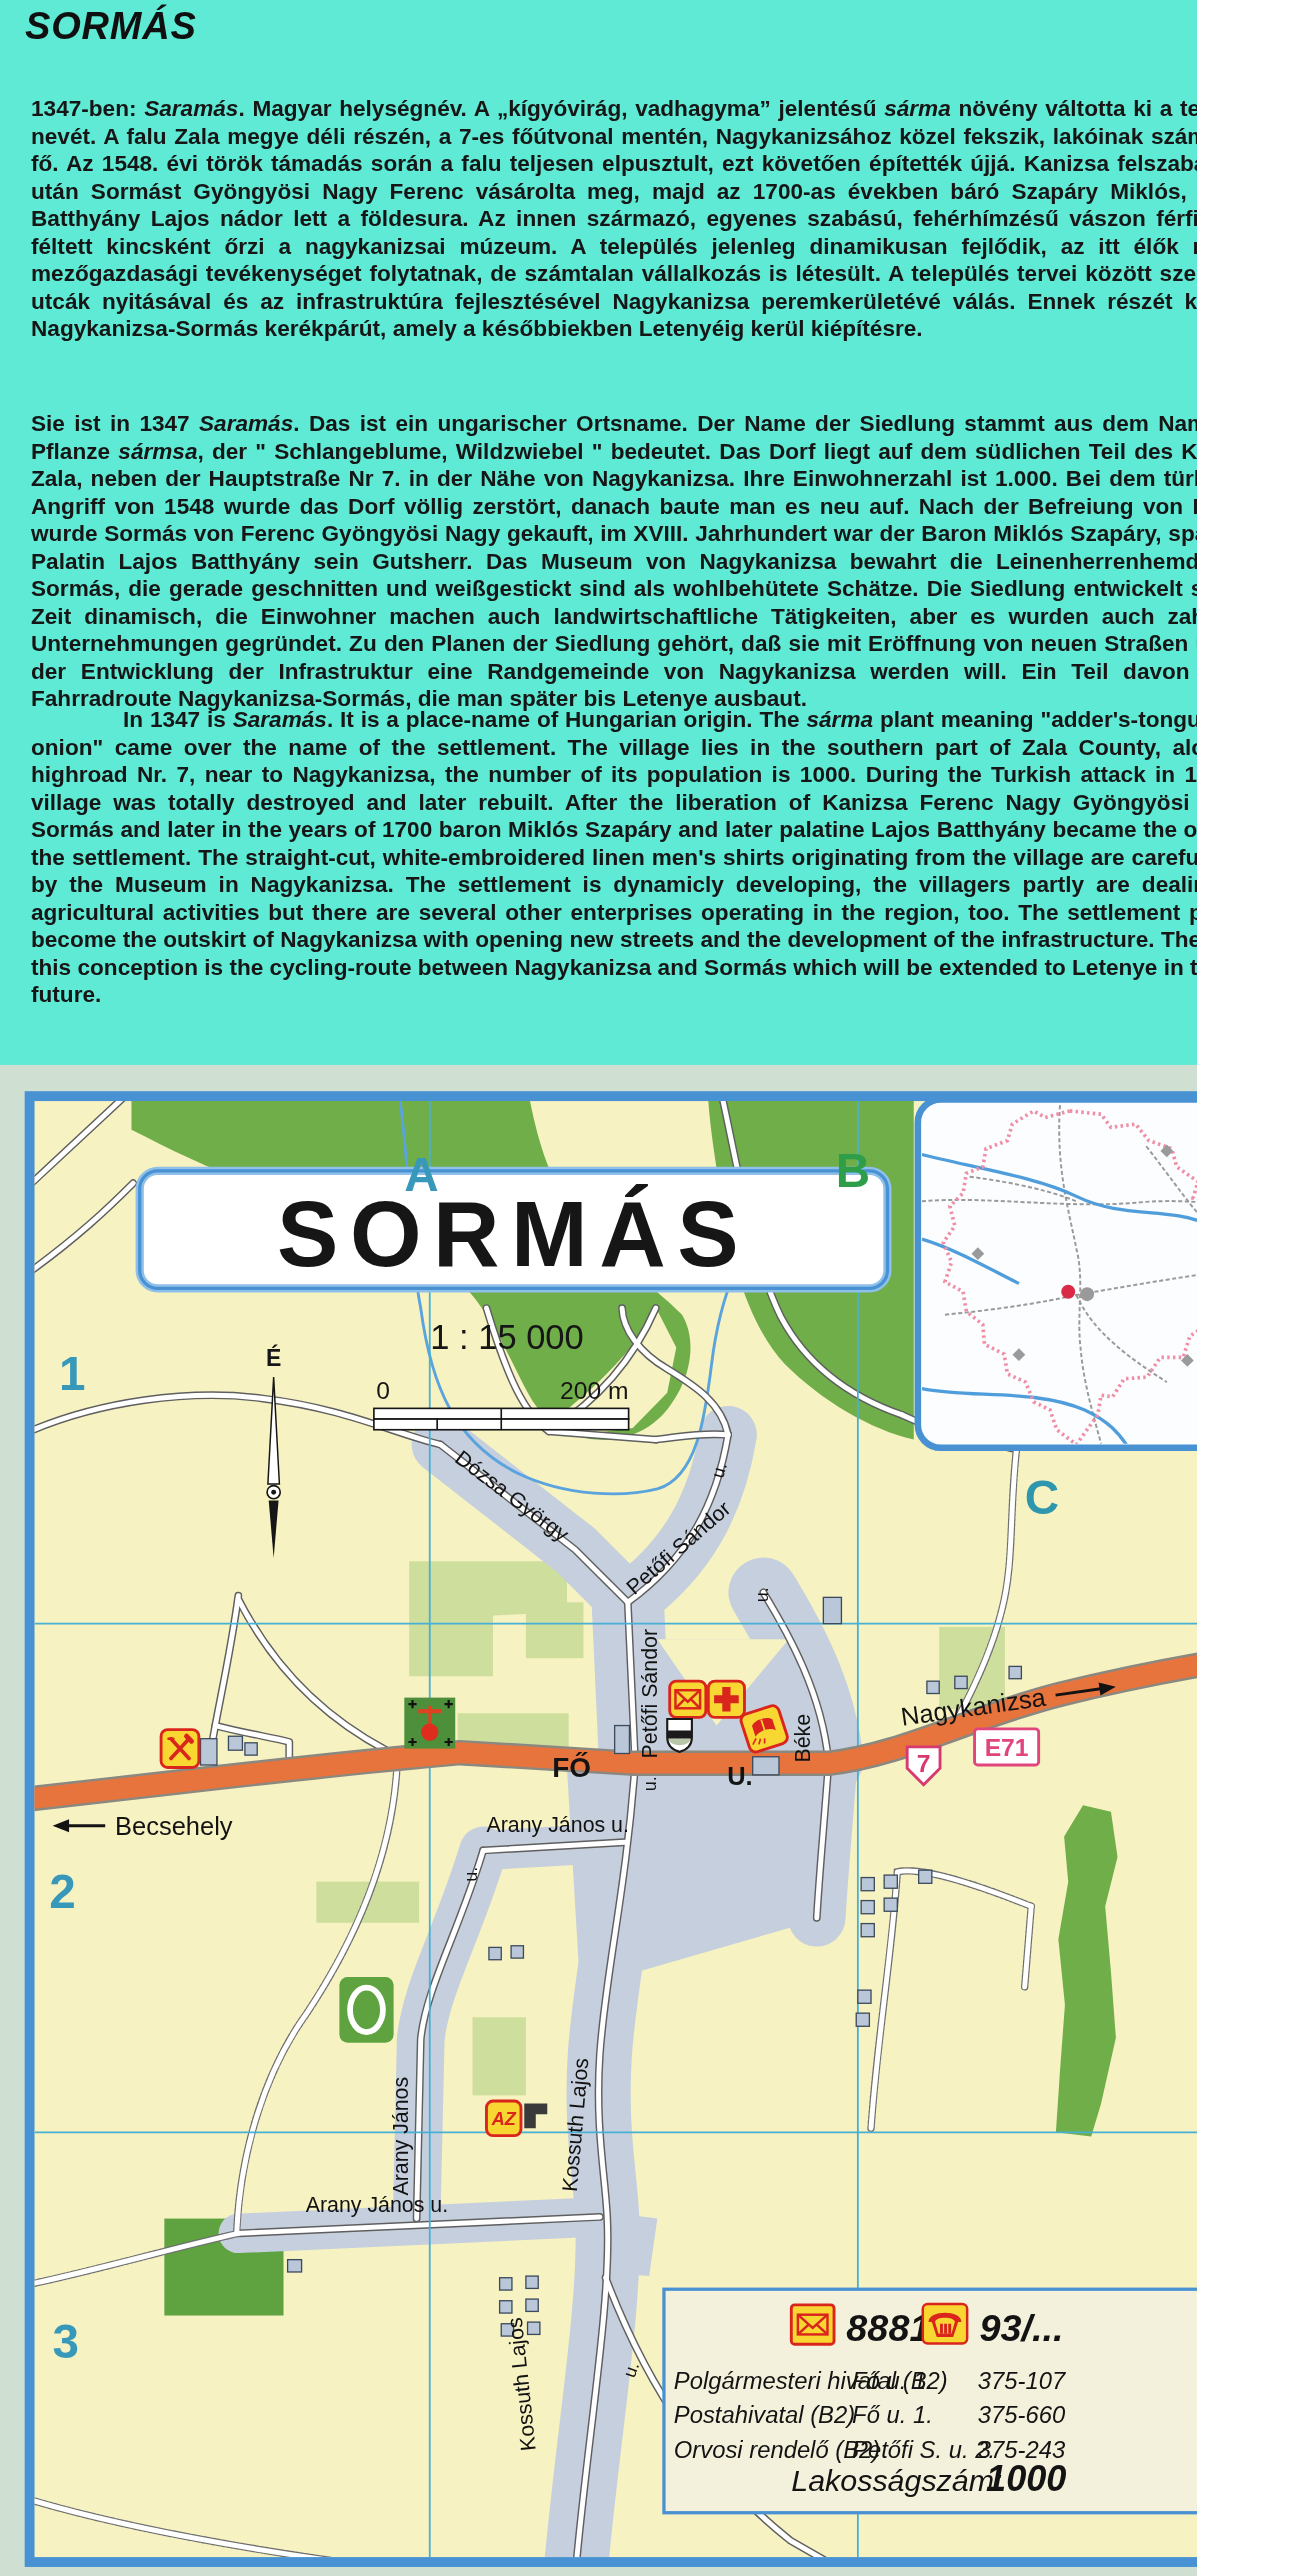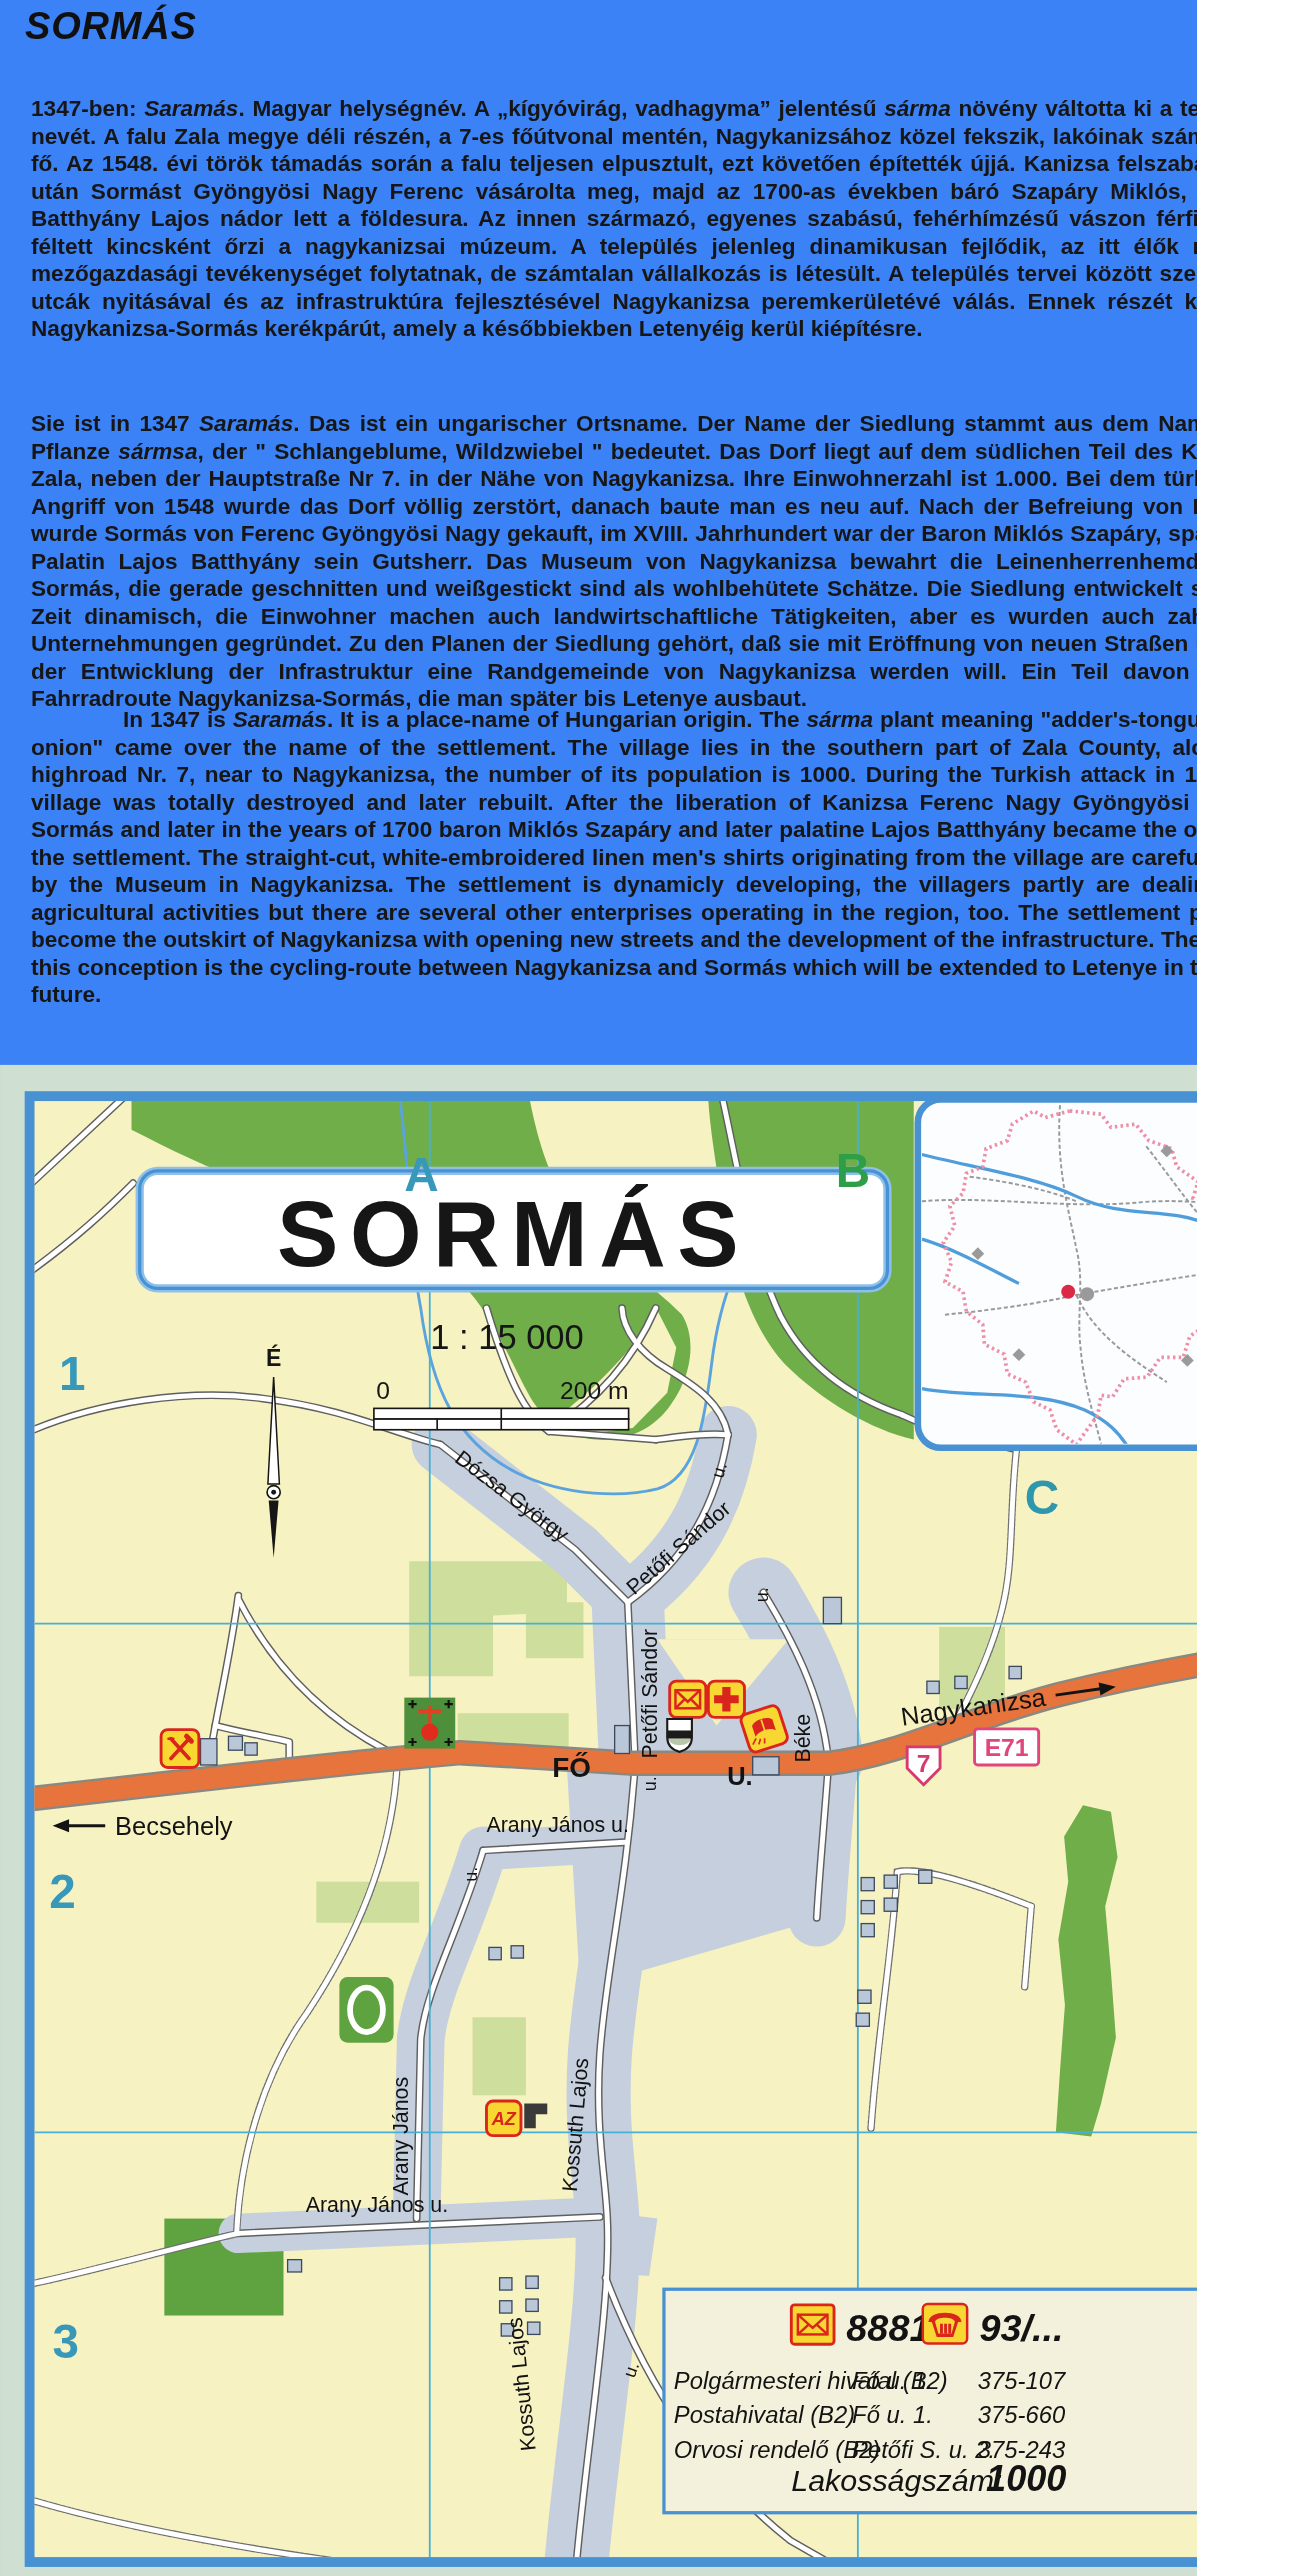--- a/index.html
+++ b/index.html
@@ -1,18 +1,18 @@
 <!DOCTYPE html>
 <html style="font-size:13px"><head>
 <meta charset="utf-8">
 <style>
   html,body{margin:0;padding:0;}
   #page{
     position:relative; width:1197px; height:2576px;
-    background:#3b82f6; overflow:hidden;
+    background:#5eead4; overflow:hidden;
     font-family:"Liberation Sans", sans-serif; color:#141414;
   }
   #page-title{
     position:absolute; left:25px; top:5px; margin:0;
     font-style:italic; font-weight:bold; font-size:38px; letter-spacing:0.8px; color:#101010;
   }
   .para{
     position:absolute; left:31px; width:1247px; margin:0;
     font-size:22.6px; line-height:27.5px; text-align:justify; color:#161616;font-weight:bold;
   }

